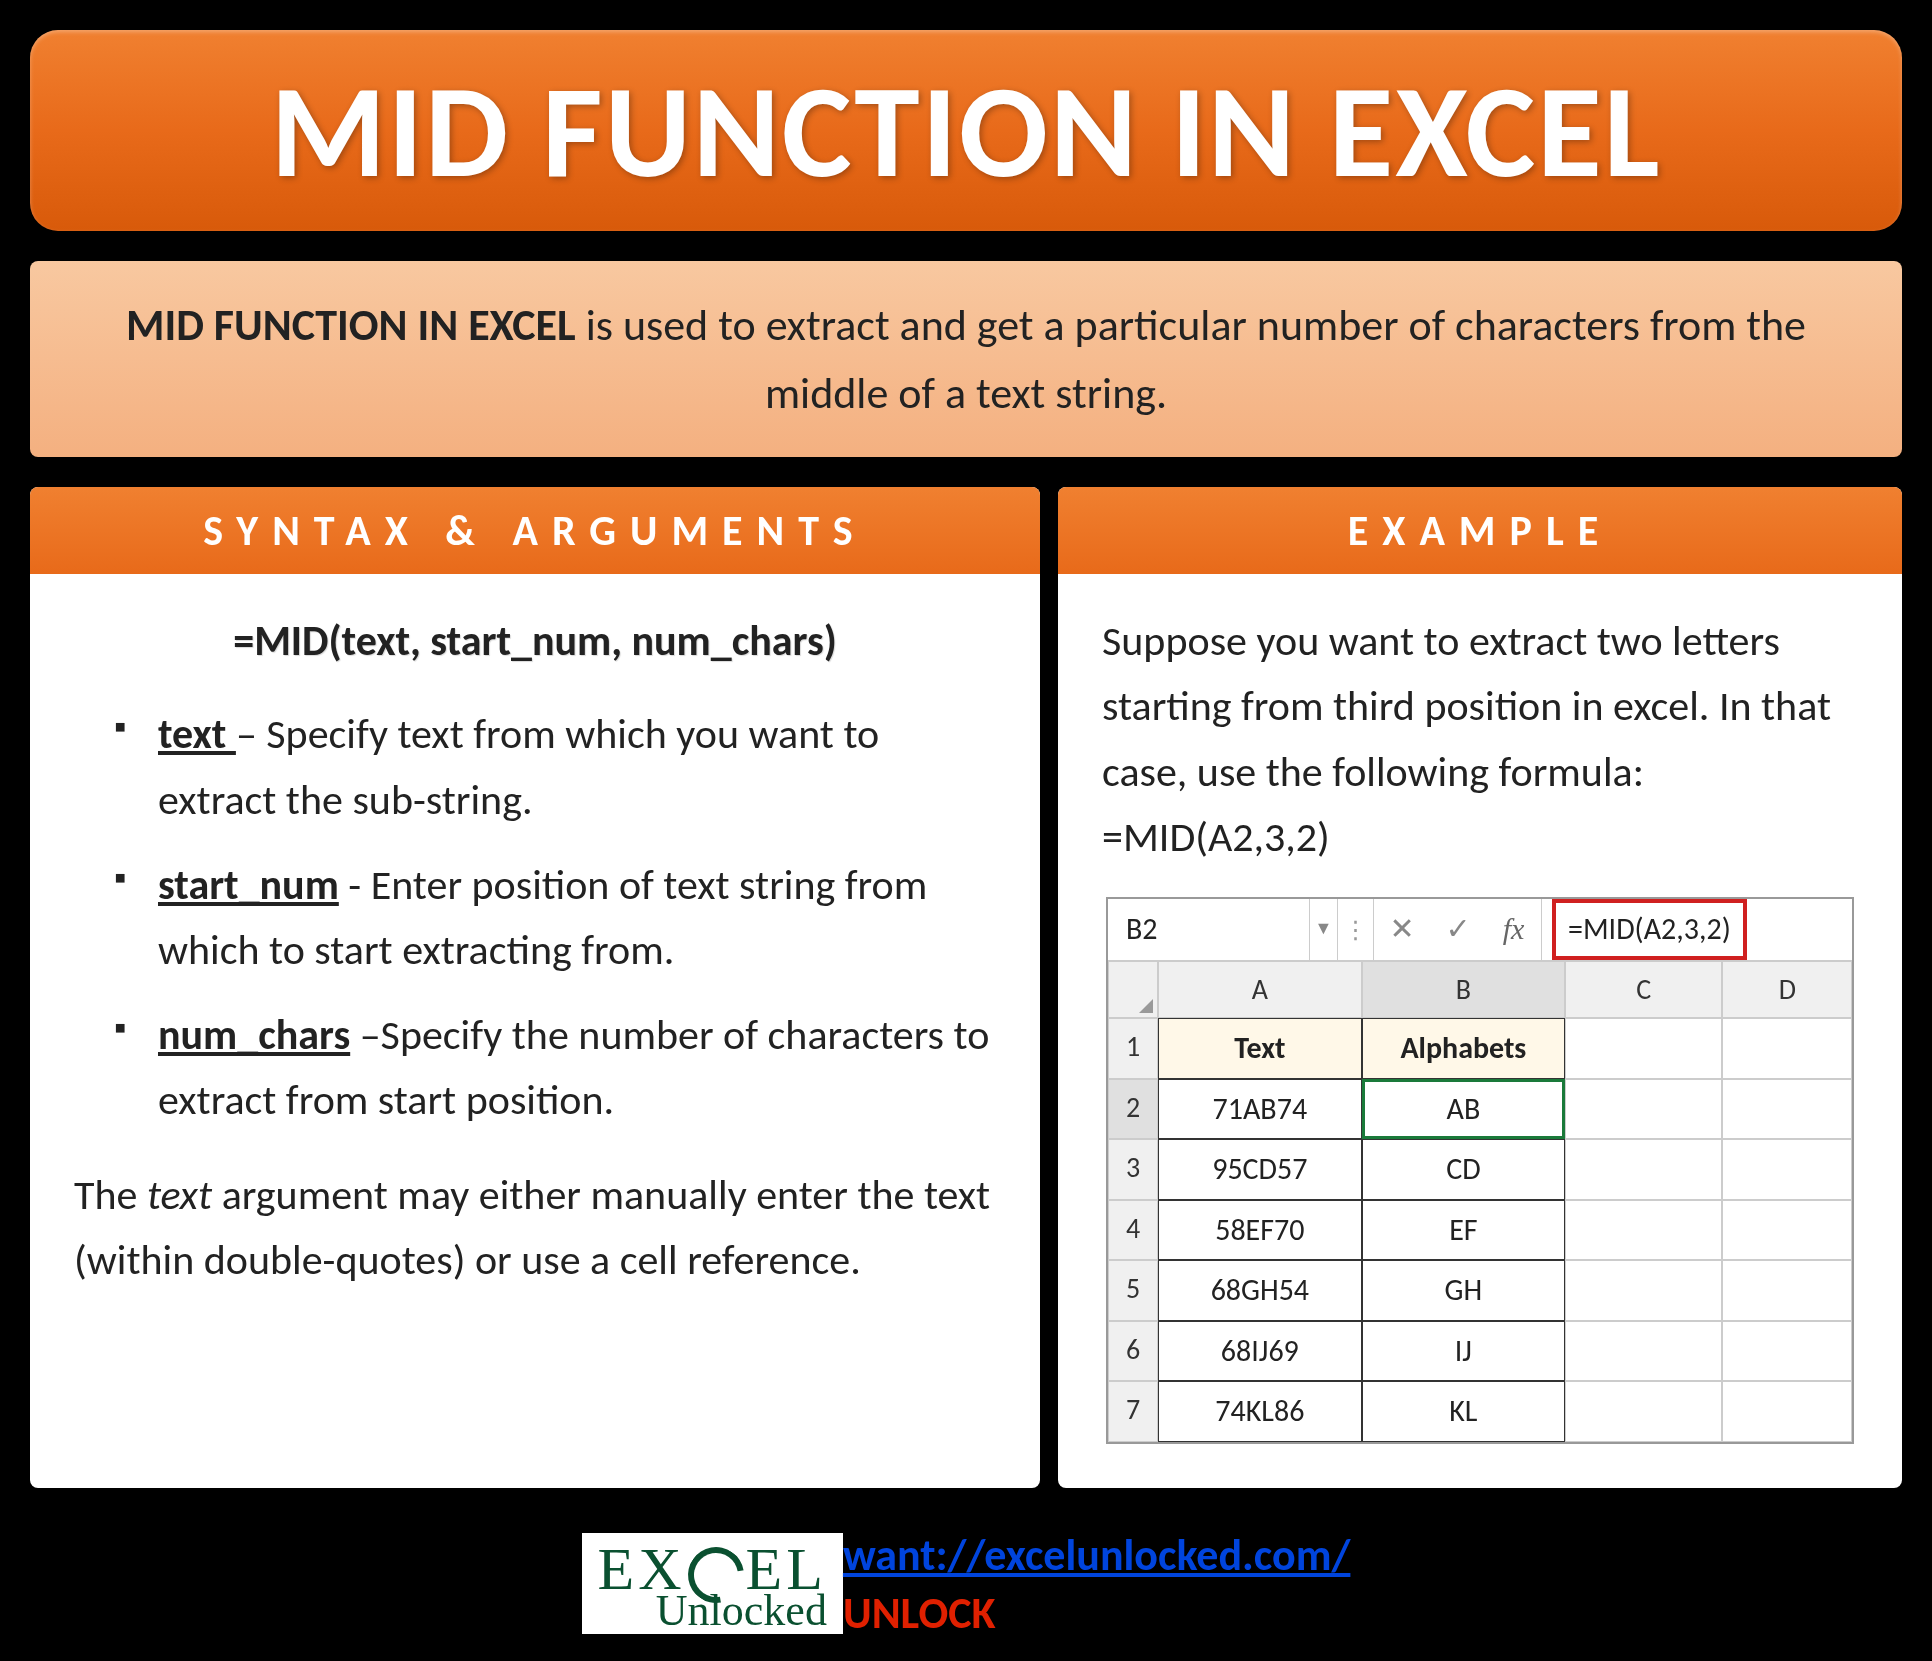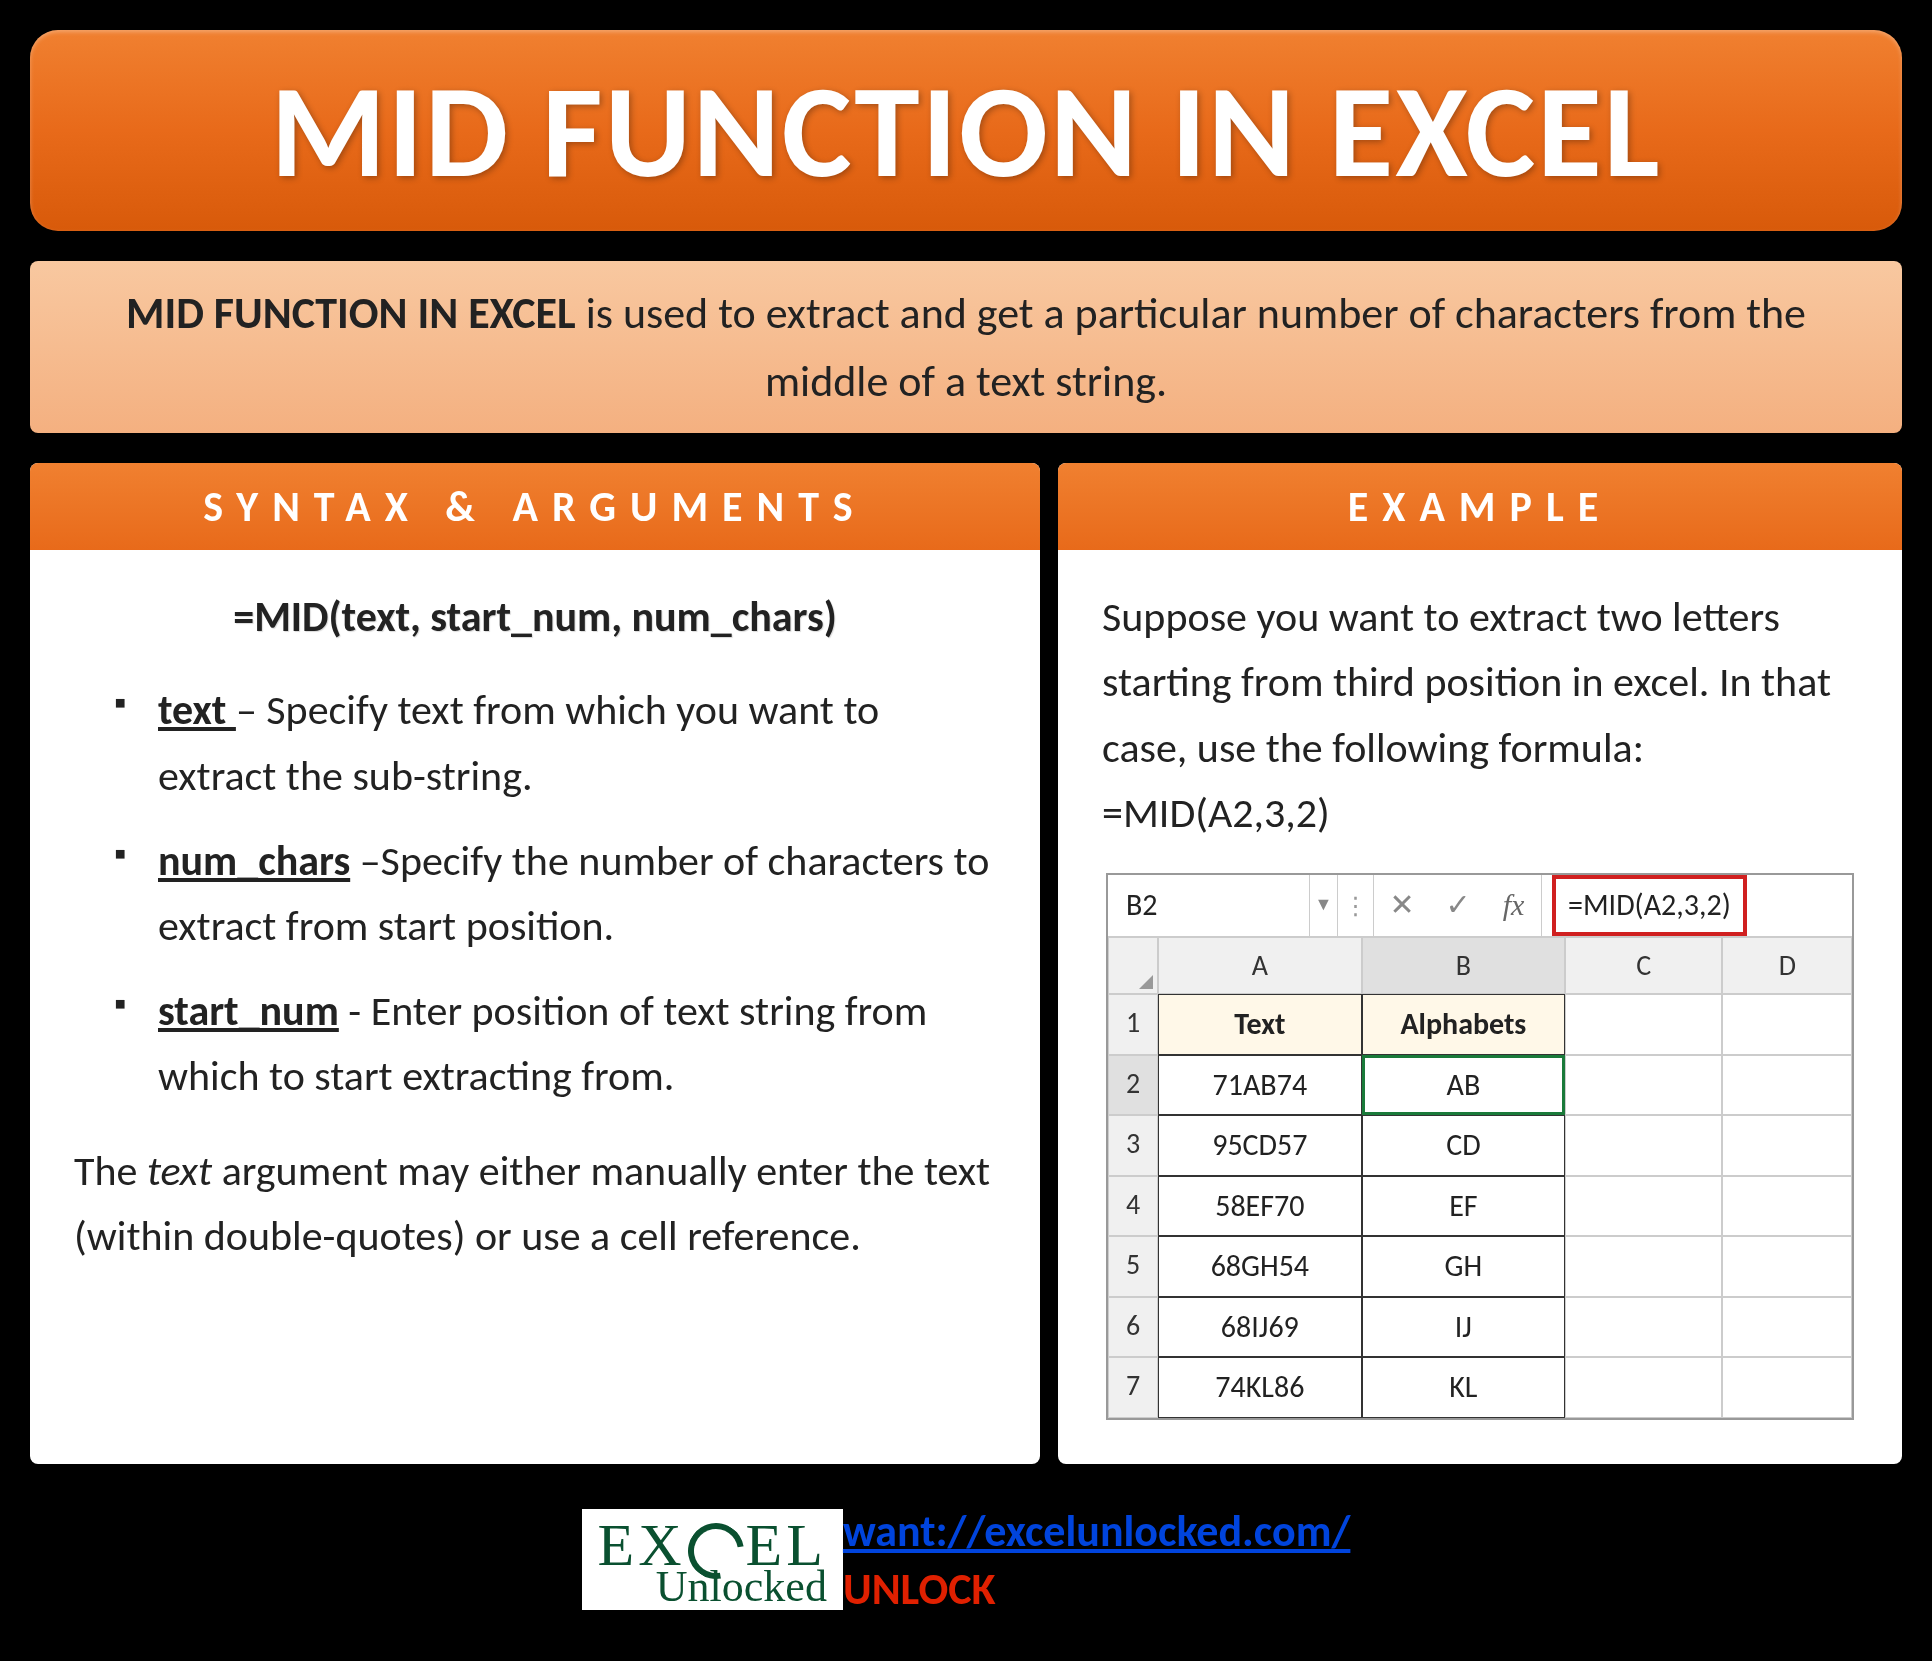--- a/index.html
+++ b/index.html
@@ -21,21 +21,21 @@
   .title-bar h1 {
     color: #fff;
     font-size: 132px;
     font-weight: 800;
     letter-spacing: 2px;
     text-shadow: 2px 2px 6px rgba(0,0,0,.3);
   }
   .desc-bar {
     background: linear-gradient(180deg, #f8c8a0 0%, #f4b080 100%);
     border-radius: 8px;
-    padding: 18px 40px;
+    padding: 30px 40px;
     text-align: center;
     margin-bottom: 30px;
     color: #222;
     font-size: 44px;
     line-height: 1.55;
     box-shadow: 0 3px 6px rgba(0,0,0,.4);
   }
   .desc-bar .bold { font-weight: 800; }
   .columns {
     display: flex;
@@ -281,24 +281,24 @@
 
   <div class="panel panel-left">
     <div class="panel-header">SYNTAX &amp; ARGUMENTS</div>
     <div class="panel-body">
       <div class="syntax-line">=MID(text, start_num, num_chars)</div>
       <ul class="args">
         <li>
           <span class="arg-name">text </span><span>– Specify text from which you want to extract the sub-string.</span>
         </li>
         <li>
-          <span class="arg-name">num_chars</span><span> –Specify the number of characters to extract from start position.</span>
+          <span class="arg-name">start_num</span><span> - Enter position of text string from which to start extracting from.</span>
         </li>
         <li>
-          <span class="arg-name">start_num</span><span> - Enter position of text string from which to start extracting from.</span>
+          <span class="arg-name">num_chars</span><span> –Specify the number of characters to extract from start position.</span>
         </li>
       </ul>
       <p class="note">
         <span>The </span><span class="ital">text</span><span> argument may either manually enter the text (within double-quotes) or use a cell reference.</span>
       </p>
     </div>
   </div>
 
   <div class="panel panel-right">
     <div class="panel-header">EXAMPLE</div>

